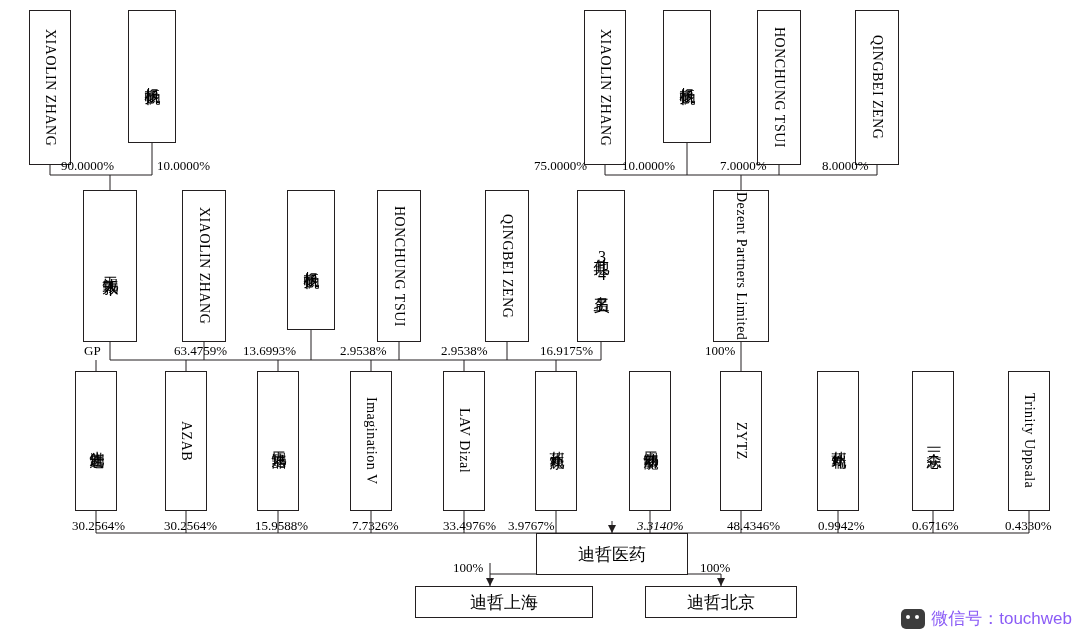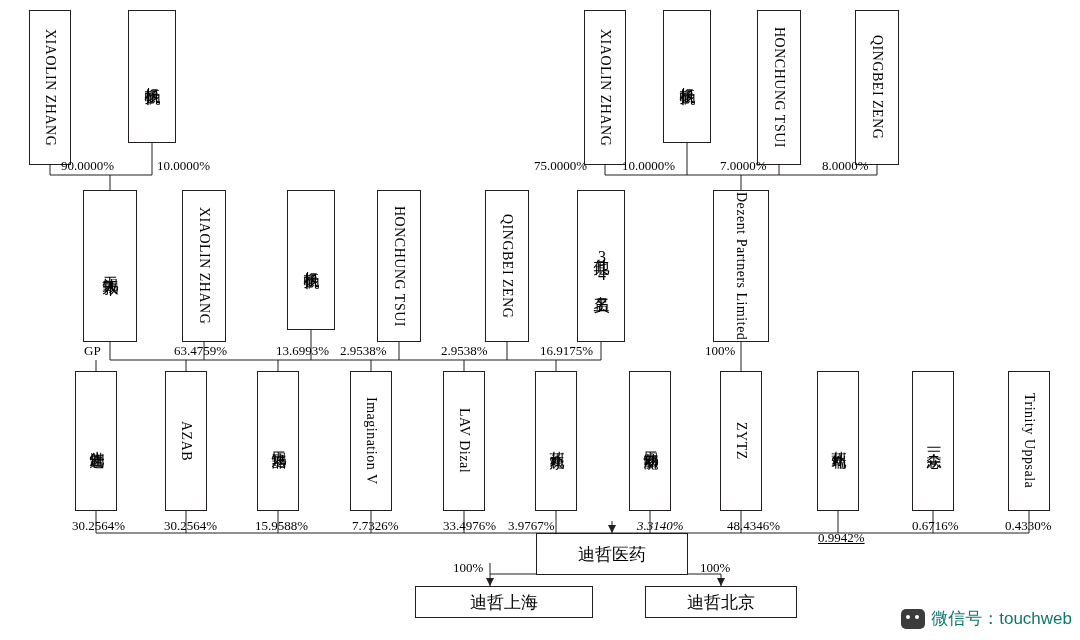--- a/index.html
+++ b/index.html
@@ -29,21 +29,21 @@
     line-height:1.05;
     letter-spacing:0.5px;
   }
   .hbox span{white-space:nowrap;}
   .lbl{
     position:absolute;font-size:13px;color:#000;white-space:nowrap;
     font-family:"Liberation Serif", serif;
   }
   .wm{
     position:absolute;right:8px;bottom:10px;display:flex;align-items:center;
-    gap:6px;color:#0f766e;font-size:17px;font-family:"Liberation Sans", sans-serif;
+    gap:6px;color:#8b5cf6;font-size:17px;font-family:"Liberation Sans", sans-serif;
   }
   .wm .wm-icon{
     width:24px;height:20px;border-radius:5px;background:#3c3c3c;position:relative;
     display:inline-block;
   }
   .wm .wm-icon:before{
     content:"";position:absolute;left:5px;top:6px;width:4px;height:4px;border-radius:50%;background:#fff;
   }
   .wm .wm-icon:after{
     content:"";position:absolute;left:14px;top:6px;width:4px;height:4px;border-radius:50%;background:#fff;
@@ -178,34 +178,34 @@
       <span>Trinity Uppsala</span>
     </div>
     <div class="lbl" style="left: 61px; top: 158px;">90.0000%</div>
     <div class="lbl" style="left: 157px; top: 158px;">10.0000%</div>
     <div class="lbl" style="left: 534px; top: 158px;">75.0000%</div>
     <div class="lbl" style="left: 622px; top: 158px;">10.0000%</div>
     <div class="lbl" style="left: 720px; top: 158px;">7.0000%</div>
     <div class="lbl" style="left: 822px; top: 158px;">8.0000%</div>
     <div class="lbl" style="left: 84px; top: 343px;">GP</div>
     <div class="lbl" style="left: 140px; top: 343px; margin-left: 34px;">63.4759%</div>
-    <div class="lbl" style="left: 243px; top: 343px; margin-left: 33px;">13.6993%</div>
+    <div class="lbl" style="left: 243px; top: 343px;">13.6993%</div>
     <div class="lbl" style="left: 340px; top: 343px;">2.9538%</div>
     <div class="lbl" style="left: 441px; top: 343px;">2.9538%</div>
     <div class="lbl" style="left: 540px; top: 343px;">16.9175%</div>
     <div class="lbl" style="left: 705px; top: 343px;">100%</div>
     <div class="lbl" style="left: 72px; top: 518px;">30.2564%</div>
     <div class="lbl" style="left: 164px; top: 518px;">30.2564%</div>
     <div class="lbl" style="left: 255px; top: 518px;">15.9588%</div>
     <div class="lbl" style="left: 352px; top: 518px; text-align: right;">7.7326%</div>
     <div class="lbl" style="left: 443px; top: 518px;">33.4976%</div>
     <div class="lbl" style="left: 508px; top: 518px; font-family: Liberation Serif, serif;">3.9767%</div>
     <div class="lbl" style="left: 637px; top: 518px; font-style: italic;">3.3140%</div>
     <div class="lbl" style="left: 727px; top: 518px;">48.4346%</div>
-    <div class="lbl" style="left: 818px; top: 530px; text-decoration: underline;">0.9942%</div>
+    <div class="lbl" style="left: 818px; top: 518px;">0.9942%</div>
     <div class="lbl" style="left: 912px; top: 518px;">0.6716%</div>
     <div class="lbl" style="left: 1005px; top: 518px;">0.4330%</div>
     <div class="lbl" style="left: 453px; top: 560px;">100%</div>
     <div class="lbl" style="left: 700px; top: 560px;">100%</div>
     <div class="box hbox" style="left: 536px; top: 533px; width: 152px; height: 42px; font-size: 17px;">
       <span>迪哲医药</span>
     </div>
     <div class="box hbox" style="left: 415px; top: 586px; width: 178px; height: 32px; font-size: 17px;">
       <span>迪哲上海</span>
     </div>

